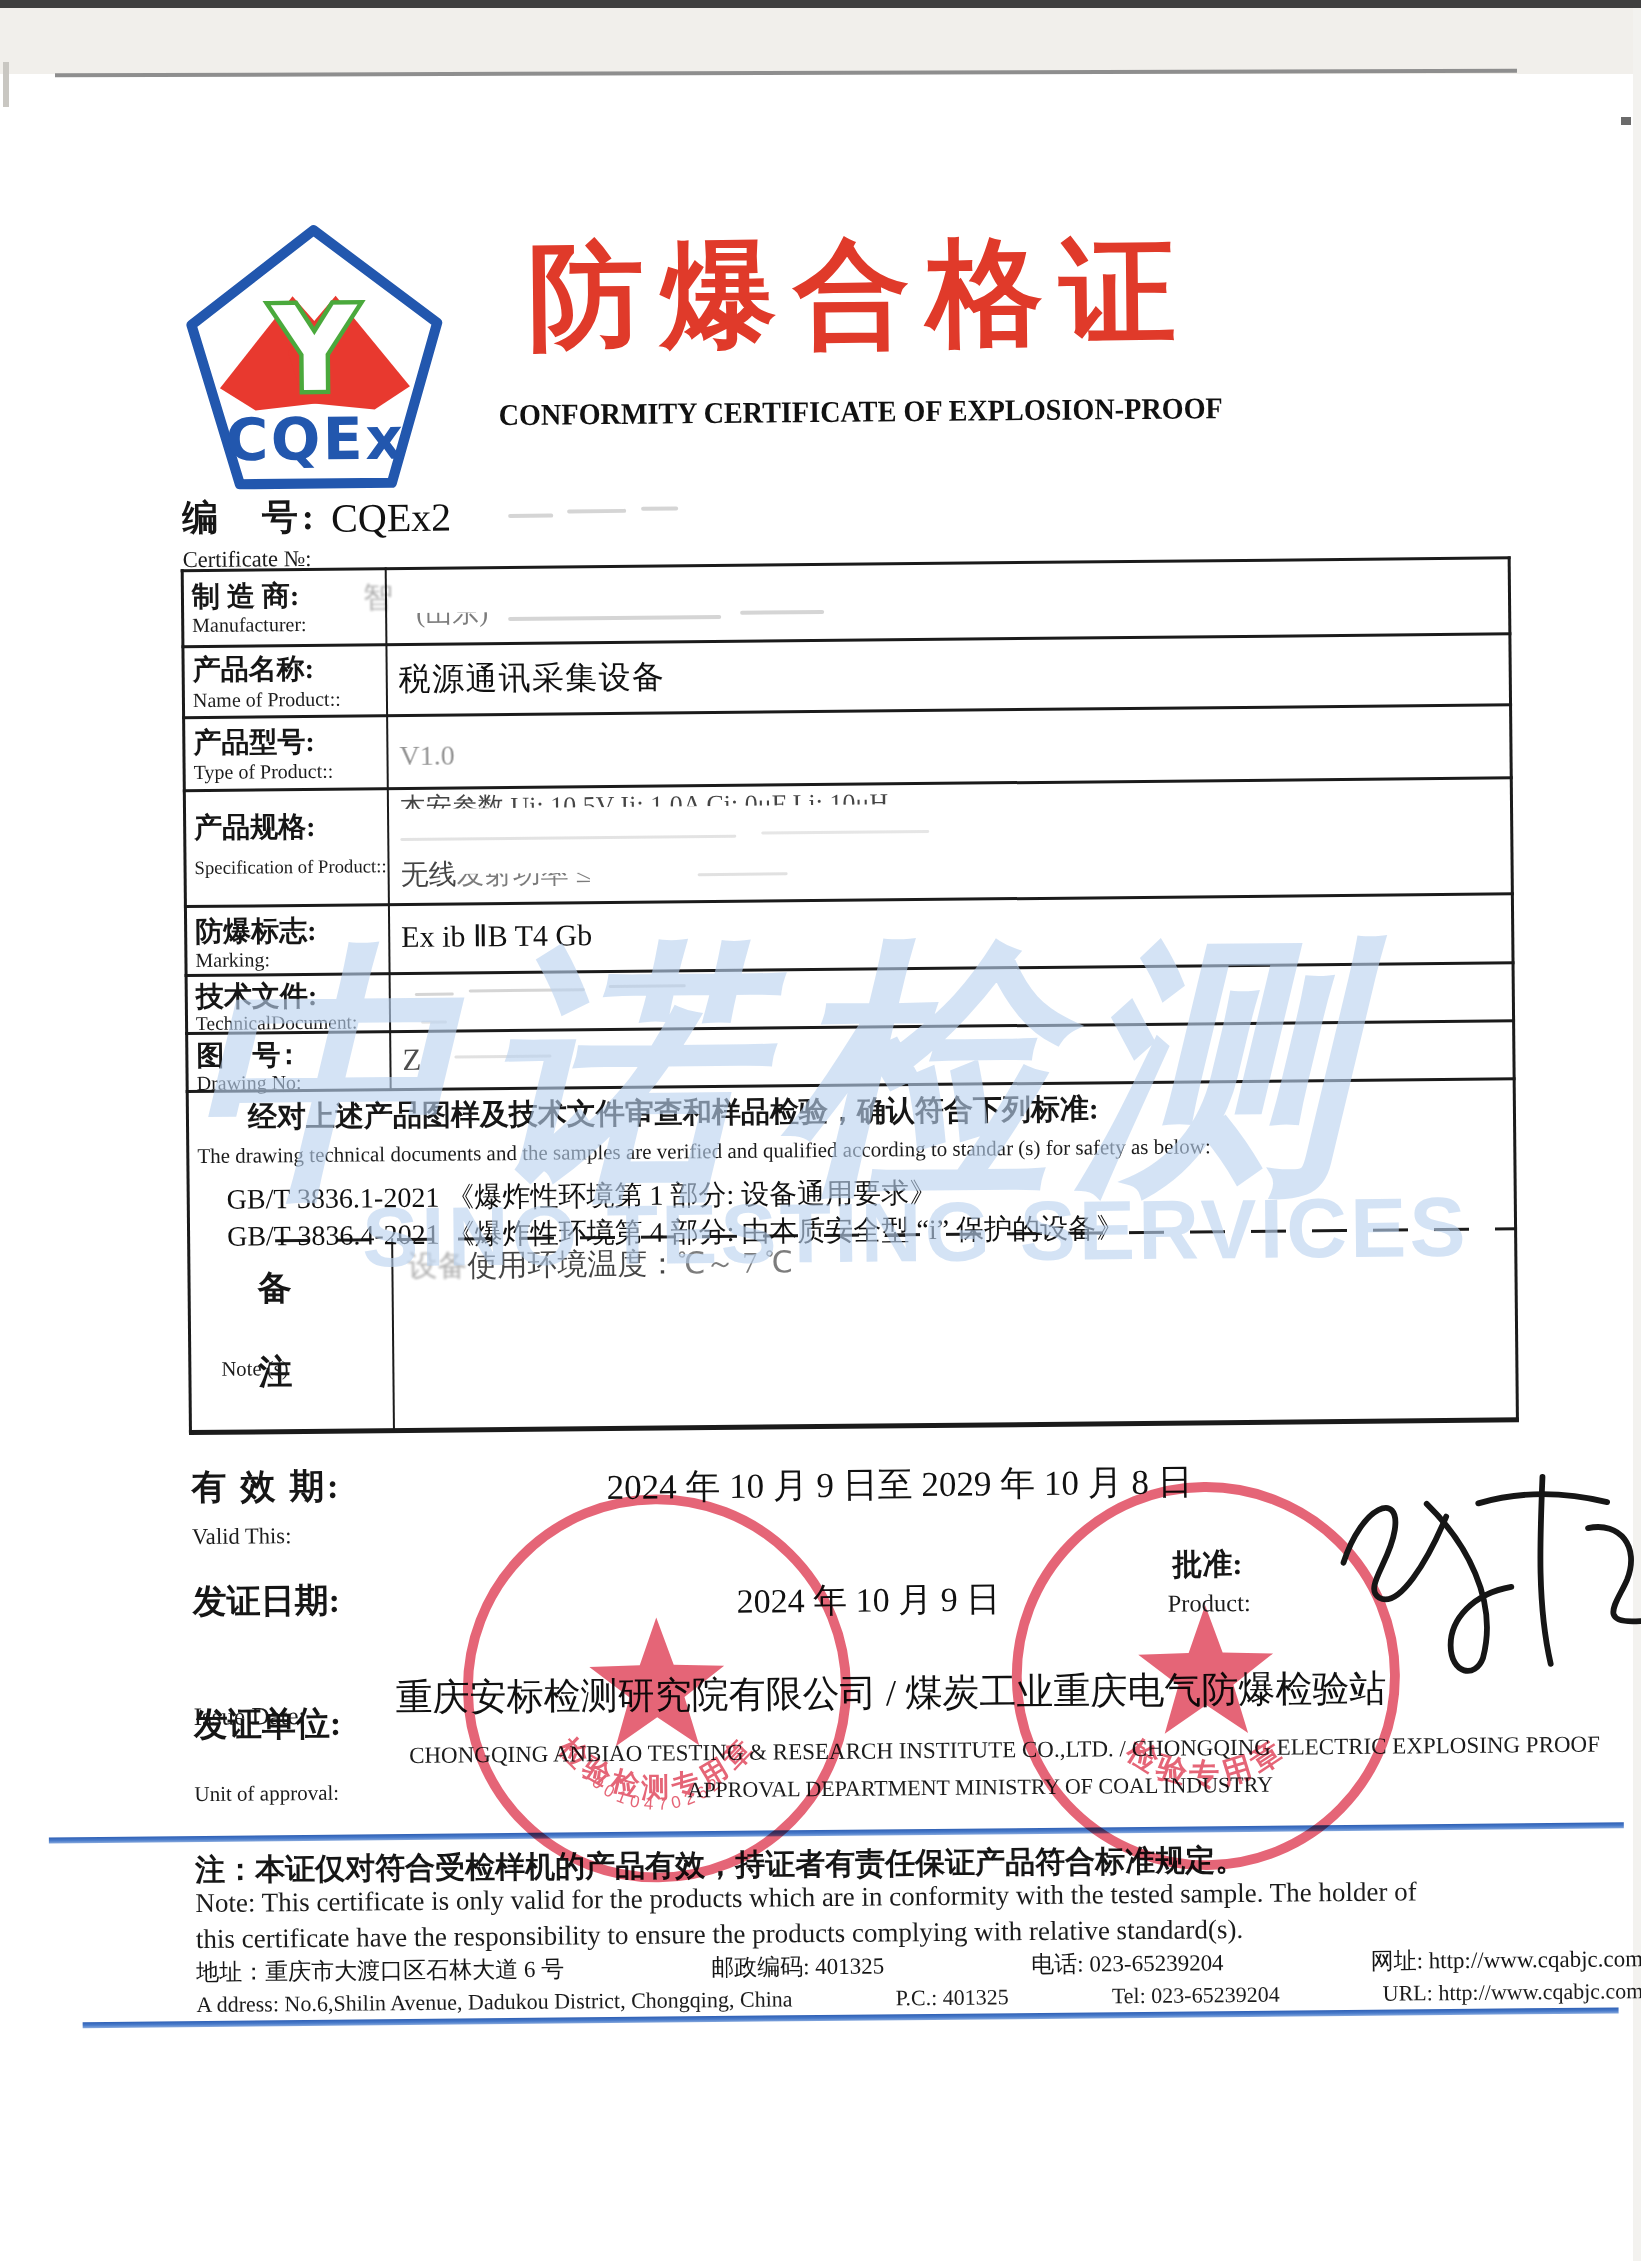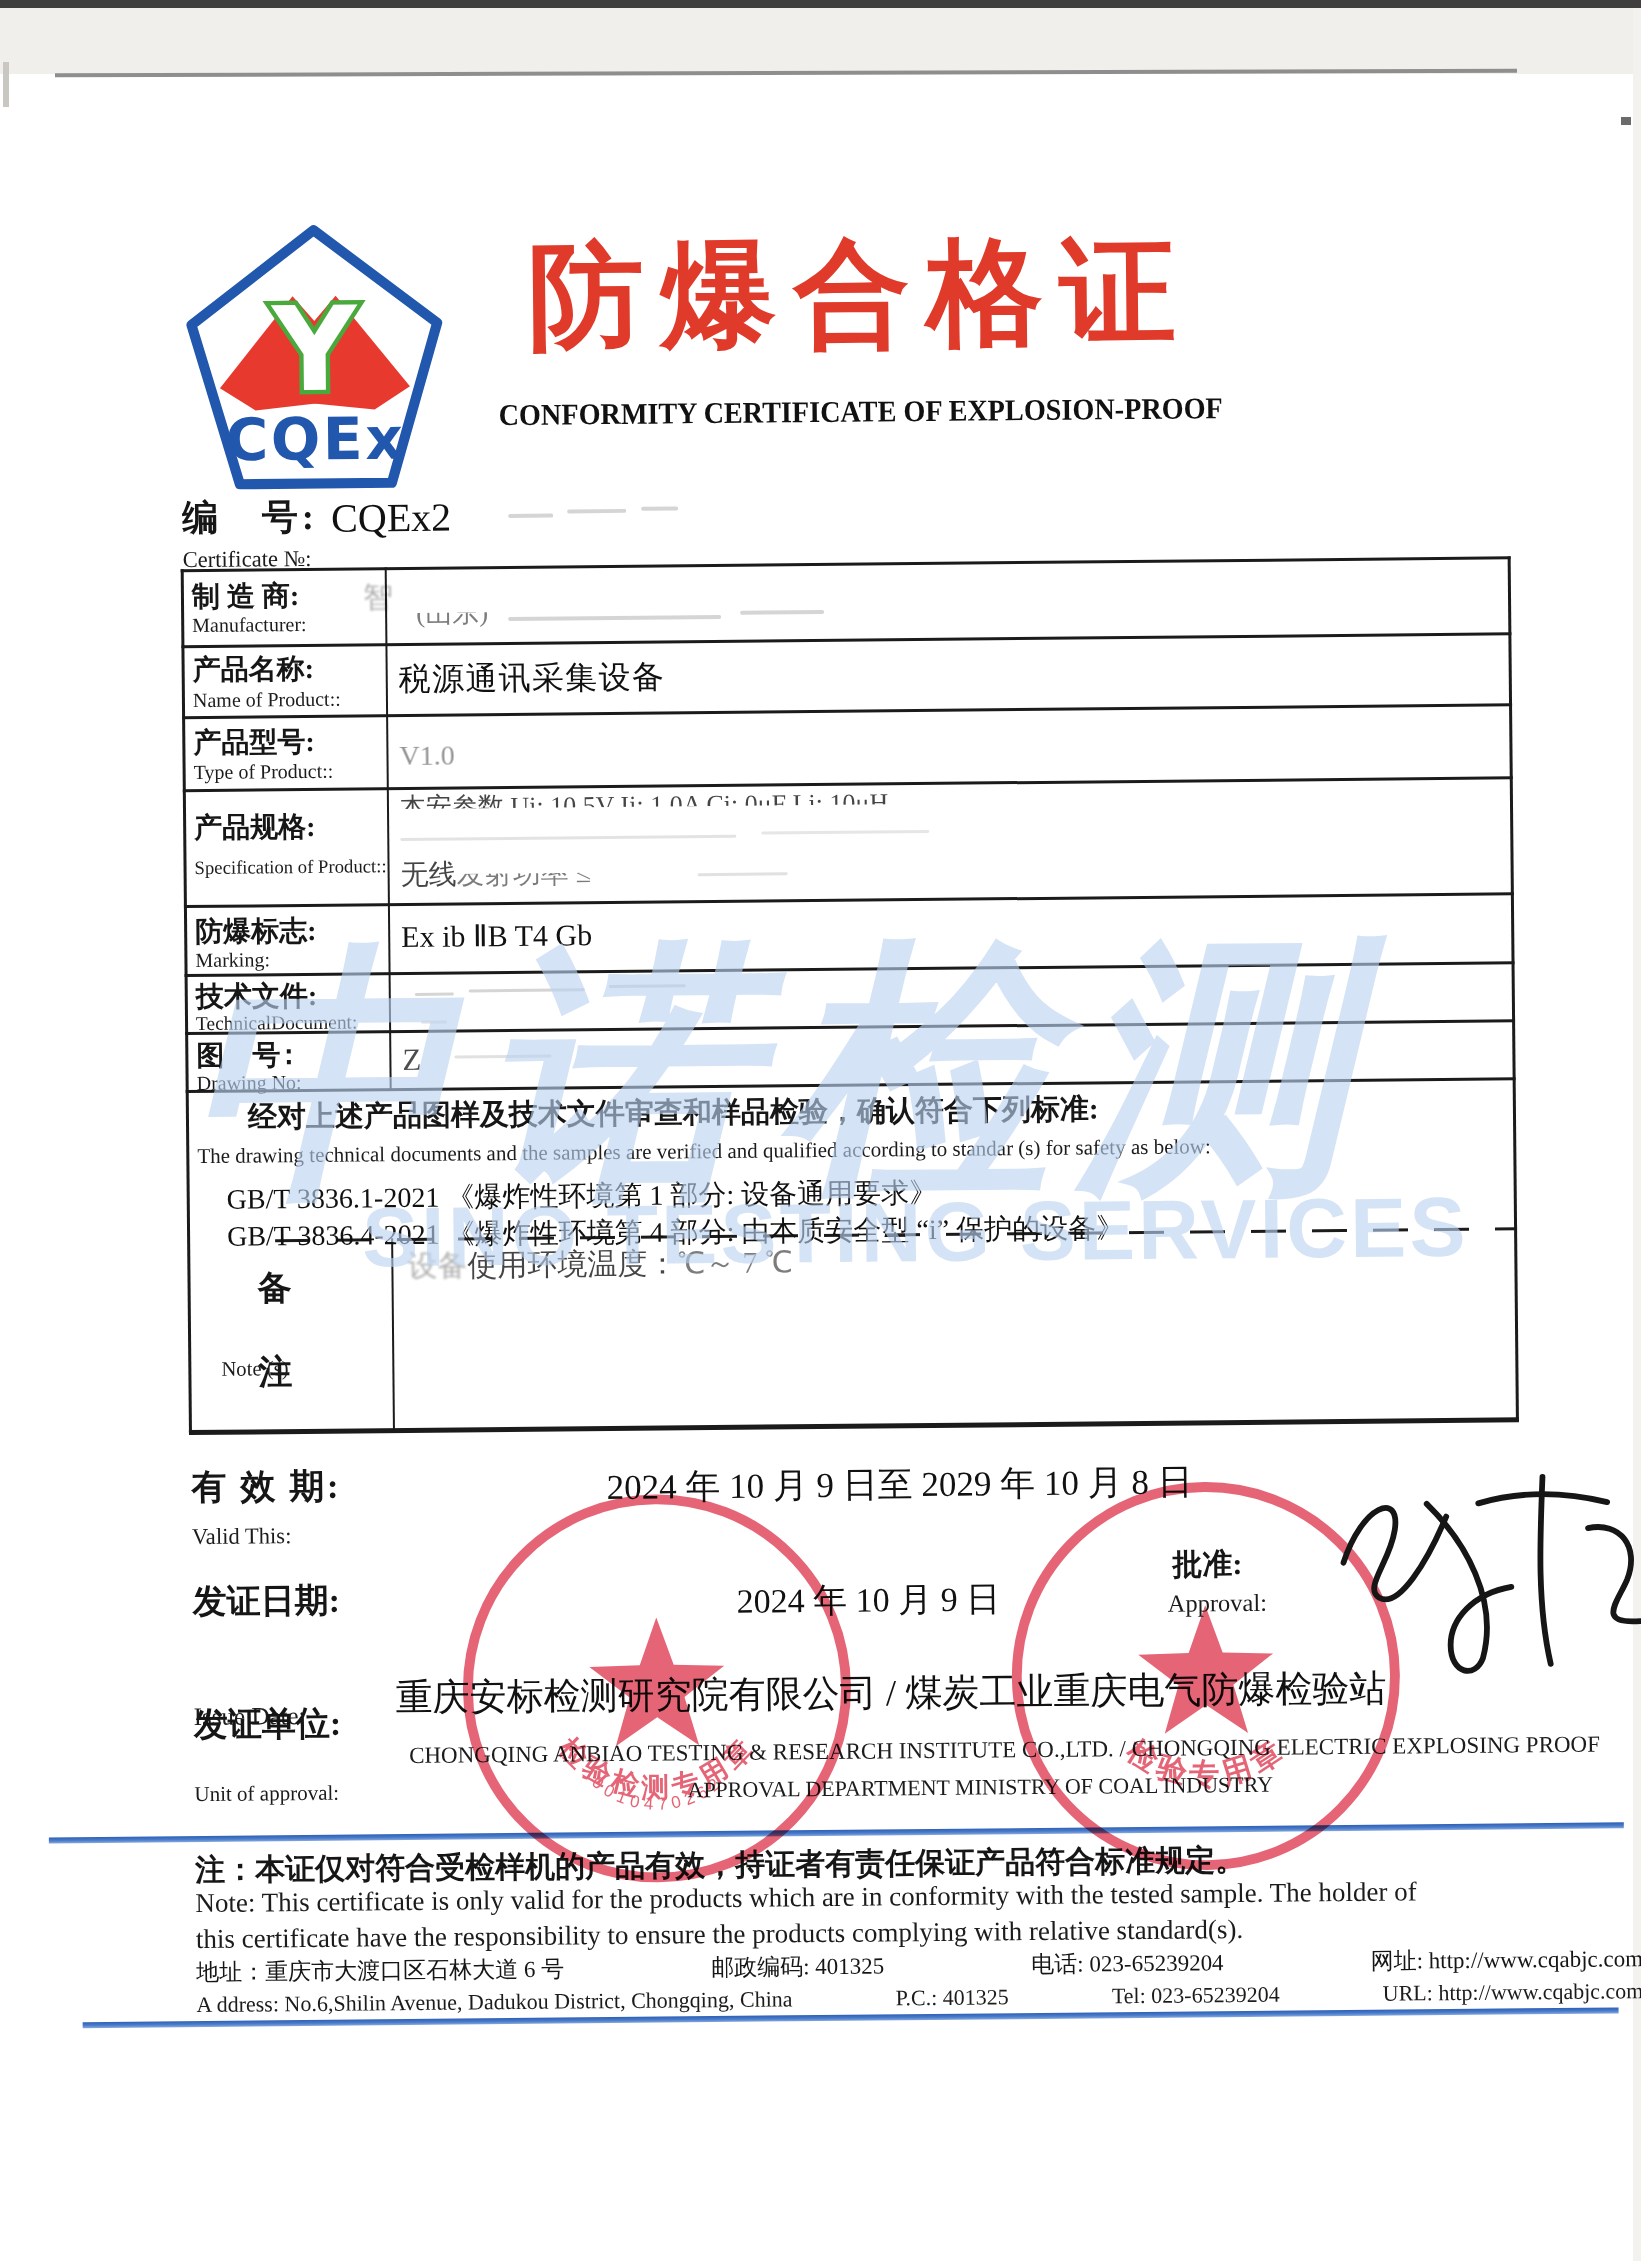--- a/index.html
+++ b/index.html
@@ -134,21 +134,21 @@
 
     <div class="abs txt-layer cnl" style="left:185px;top:1458px;font-size:35px;letter-spacing:2.6px;">有 效 期:</div>
     <div class="abs txt-layer enl" style="left:185px;top:1518px;font-size:22.6px;">Valid This:</div>
     <div class="abs txt-layer val" style="left:600px;top:1462px;font-size:35px;">2024 年 10 月 9 日至 2029 年 10 月 8 日</div>
 
     <div class="abs txt-layer cnl" style="left:185px;top:1573px;font-size:34px;">发证日期:</div>
     <div class="abs txt-layer enl" style="left:185px;top:1697px;font-size:25px;">Issue Date:</div>
     <div class="abs txt-layer val" style="left:729px;top:1578px;font-size:34px;">2024 年 10 月 9 日</div>
 
     <div class="abs txt-layer cnl" style="left:1165px;top:1548px;font-size:30px;z-index:8;">批准:</div>
-    <div class="abs txt-layer enl" style="left:1160px;top:1593px;font-size:24.5px;z-index:8;">Approval:</div>
+    <div class="abs txt-layer enl" style="left:1160px;top:1593px;font-size:24.5px;z-index:8;">Product:</div>
 
     <div class="abs txt-layer cnl" style="left:185px;top:1696px;font-size:34px;">发证单位:</div>
     <div class="abs txt-layer enl" style="left:185px;top:1776px;font-size:21px;">Unit of approval:</div>
     <div class="abs txt-layer val" style="left:387px;top:1669px;font-size:37px;z-index:5;">重庆安标检测研究院有限公司 / 煤炭工业重庆电气防爆检验站</div>
     <div class="abs txt-layer enl" style="left:400px;top:1739px;font-size:23px;z-index:5;">CHONGQING ANBIAO TESTING &amp; RESEARCH INSTITUTE CO.,LTD. / CHONGQING ELECTRIC EXPLOSING PROOF</div>
     <div class="abs txt-layer enl" style="left:678px;top:1776px;font-size:22px;z-index:5;">APPROVAL DEPARTMENT MINISTRY OF COAL INDUSTRY</div>
 
     <svg class="stamp" style="left:445px;top:1478px;" width="407" height="407" viewBox="0 0 620 620">
       <circle cx="310" cy="318" r="288" fill="none" stroke="#e25064" stroke-width="15"></circle>
       <defs>

